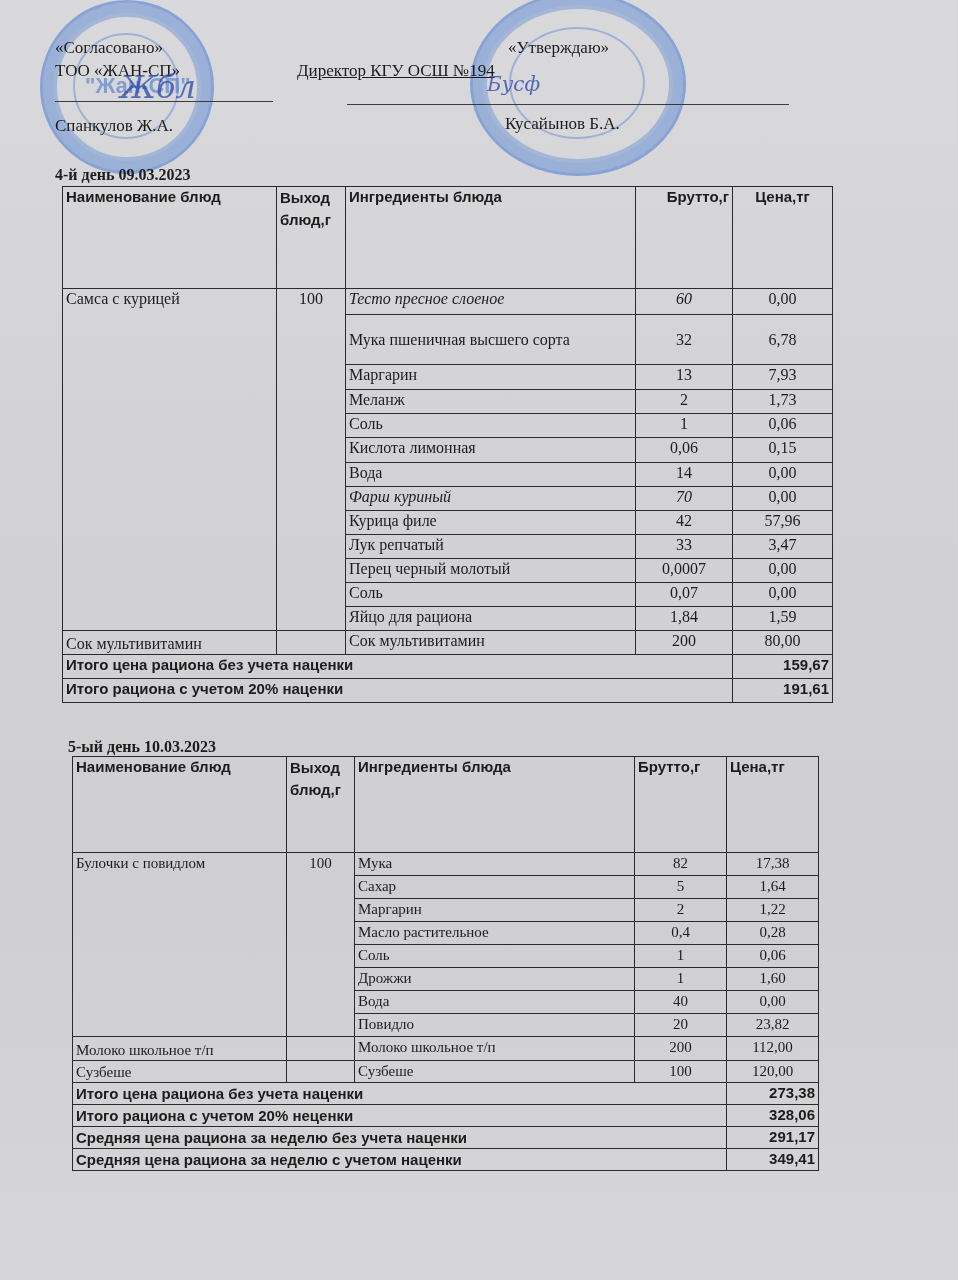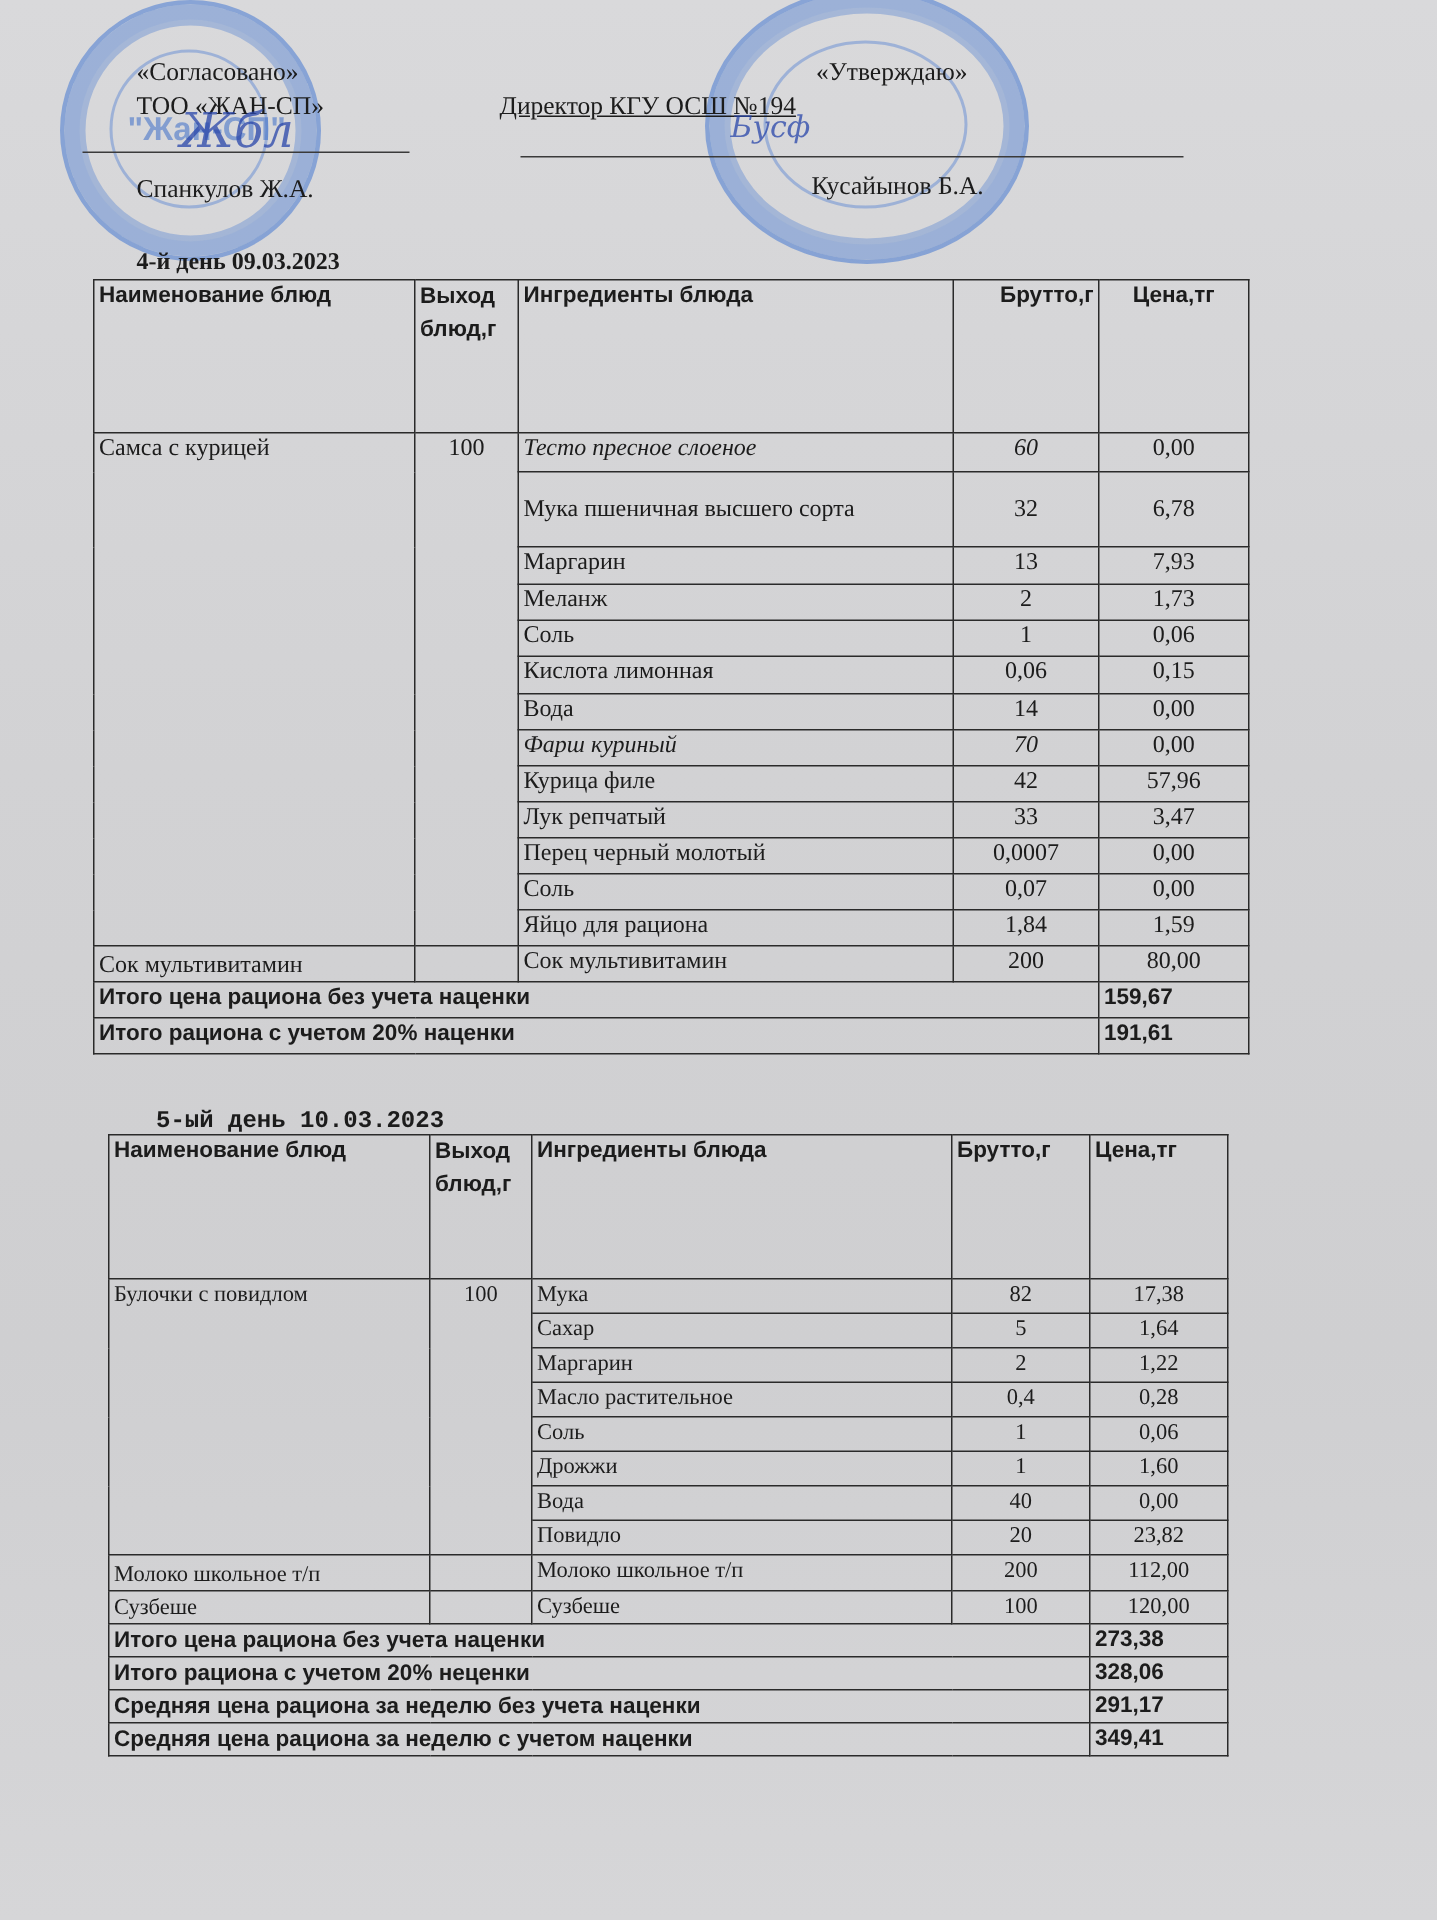--- a/index.html
+++ b/index.html
@@ -3,21 +3,21 @@
 <meta charset="utf-8">
 <style>
   html, body { margin:0; padding:0; }
   body {
     width:958px; height:1280px; overflow:hidden;
     background: linear-gradient(180deg,#d9d9db 0%,#d2d2d4 40%,#cfcfd1 70%,#d6d6d8 100%);
     font-family: "Liberation Serif", serif;
     color:#1c1c1c;
     position:relative;
   }
-  .abs { position:absolute;margin-left:36px; }
+  .abs { position:absolute; }
   .hdr-text { font-size:17px; line-height:20px; }
   .sign-line { position:absolute; height:1px; background:#3a3a3a; }
   .stamp {
     position:absolute; border-radius:50%;
     border:3px solid rgba(70,120,210,0.55);
     box-shadow: inset 0 0 0 10px rgba(90,140,220,0.12), inset 0 0 0 14px rgba(70,120,210,0.35);
   }
   .stamp-inner {
     position:absolute; border-radius:50%;
     border:2px solid rgba(70,120,210,0.4);
@@ -33,21 +33,21 @@
     position:absolute; border-collapse:collapse;
     font-family:"Liberation Serif", serif; font-size:16px;
     table-layout:fixed;
   }
   table.menu td, table.menu th {
     border:1.5px solid #2a2a2a; padding:0 3px; vertical-align:top;
     line-height:20px; overflow:hidden; white-space:nowrap;
   }
   table.menu th { font-weight:bold; text-align:left; font-family:"Liberation Sans", sans-serif; font-size:15px; transform-origin:left; }
   .c { text-align:center; }
-  .r { }
+  .r { text-align:right; }
   .it { font-style:italic; }
   .b { font-weight:bold; font-family:"Liberation Sans", sans-serif; font-size:15px; }
   td.num { text-align:center; }
 </style>
 </head>
 <body>
 
 <div class="stamp" style="left:40px;top:0px;width:168px;height:168px;">
   <div class="stamp-inner" style="left:30px;top:30px;width:102px;height:102px;"></div>
   <div class="stamp-word" style="left:42px;top:70px;font-size:22px;">"Жан-СП"</div>
@@ -167,21 +167,21 @@
     <td colspan="4" class="b">Итого цена рациона без учета наценки</td>
     <td class="r b">159,67</td>
   </tr>
   <tr style="height:24px">
     <td colspan="4" class="b">Итого рациона с учетом 20% наценки</td>
     <td class="r b">191,61</td>
   </tr>
 </tbody>
   </table>
 
-<div class="abs day-title" style="left:68px;top:738px;font-family:Liberation Mono, monospace;">5-ый день 10.03.2023</div>
+<div class="abs day-title" style="left:68px;top:738px;font-family:Liberation Serif, serif;">5-ый день 10.03.2023</div>
 
 <table class="menu" style="left:72px;top:756px;width:746px;font-size:15px;">
   <colgroup>
     <col style="width:214px">
       <col style="width:68px">
       <col style="width:280px">
       <col style="width:92px">
       <col style="width:92px">
   </colgroup>
   <tbody>

